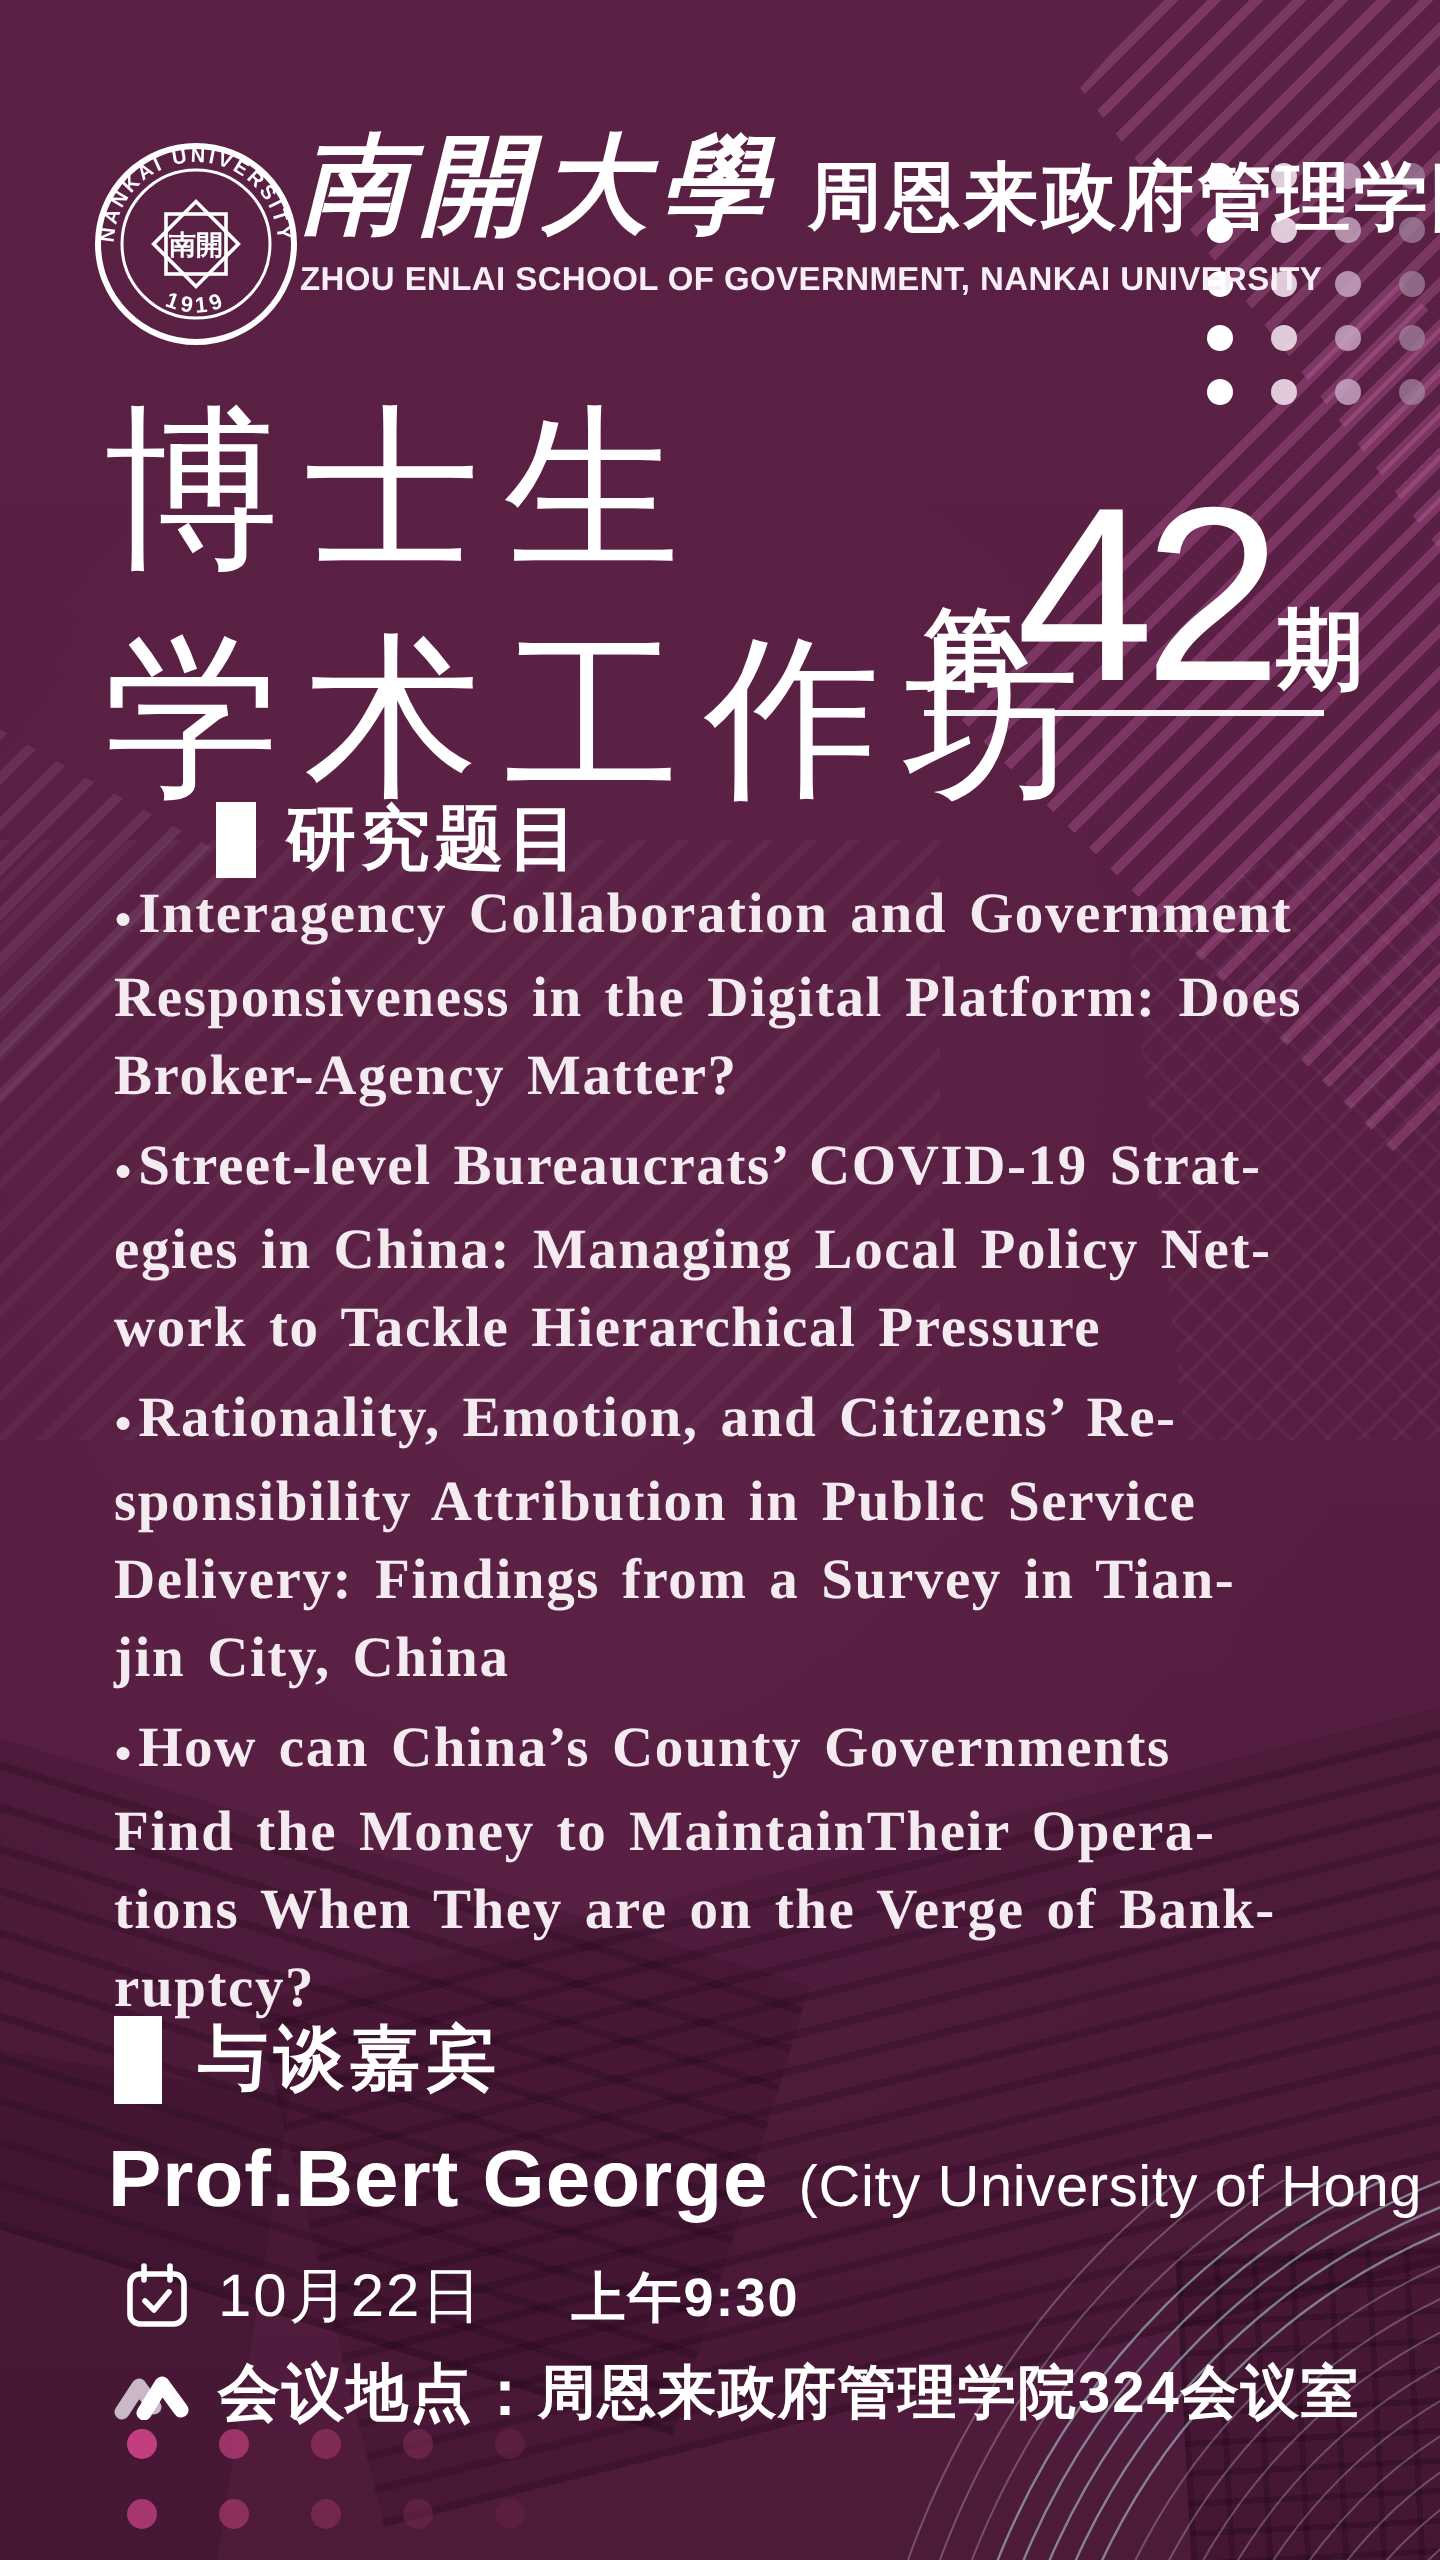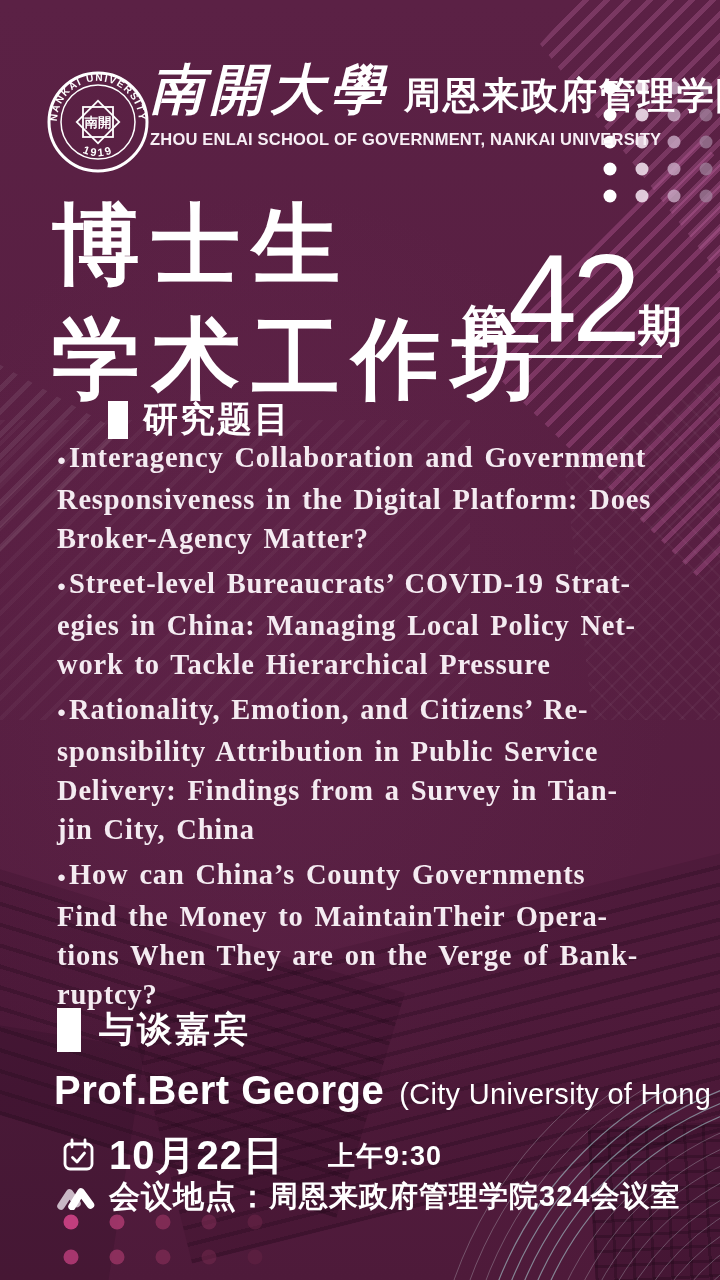--- a/index.html
+++ b/index.html
@@ -44,26 +44,26 @@
       repeating-linear-gradient(90deg, rgba(16,2,13,0.4) 0 3px, rgba(0,0,0,0) 3px 19px),
       repeating-linear-gradient(0deg, rgba(16,2,13,0.4) 0 3px, rgba(0,0,0,0) 3px 15px),
       rgba(38,8,30,0.3);}
   .bld-wedge{left:-25px;top:1035px;width:150px;height:270px;transform:rotate(9deg);opacity:.4;
     background:rgba(24,4,19,0.35);}
   
   .header{left:0;top:64px;width:720px;z-index:5;}
   .seal{position:absolute;left:46px;top:6px;}
   .head-text{position:absolute;left:150px;top:0;}
   .cn-row{display:flex;align-items:baseline;gap:14px;white-space:nowrap;}
-  .calligraphy{font-family:Liberation Mono, monospace;font-style:italic;font-weight:700;
+  .calligraphy{font-family:Liberation Sans, sans-serif;font-style:italic;font-weight:700;
     font-size:54px;letter-spacing:6px;line-height:1.1;text-align:center;}
   .school-cn{font-family:"Liberation Serif",serif;font-weight:700;font-size:37px;letter-spacing:2px;}
   .school-en{margin-top:7px;font-size:16.5px;font-weight:700;letter-spacing:0.2px;color:#f7eff5;white-space:nowrap;}
   
-  .title-cn{left:52px;top:188px;z-index:5;font-weight:700;font-size:88px;line-height:114px;
+  .title-cn{left:52px;top:188px;z-index:5;font-weight:400;font-size:88px;line-height:114px;
     letter-spacing:12px;white-space:nowrap;}
   .issue{left:462px;top:236px;z-index:5;display:flex;align-items:baseline;white-space:nowrap;}
   .issue-pre,.issue-suf{font-size:44px;font-weight:900;}
   .issue-num{font-size:124px;font-weight:400;letter-spacing:-5px;line-height:1;padding:0 2px;}
   .issue-underline{left:462px;top:355px;width:200px;height:3px;background:#fff;opacity:.95;z-index:5;}
   
   .sec-head{z-index:5;display:flex;align-items:center;}
   .sec-rect{background:#fff;flex:0 0 auto;}
   .topics-head{left:108px;top:396px;}
   .topics-head .sec-rect{width:20px;height:38px;margin-right:15px;}
@@ -81,21 +81,21 @@
   
   .prof-row{left:54px;top:1068px;z-index:5;display:flex;align-items:baseline;white-space:nowrap;}
   .prof-name{font-size:40px;font-weight:700;letter-spacing:0.5px;text-align:right;}
   .prof-affil{font-size:29px;font-weight:400;margin-left:15px;letter-spacing:0.3px;}
   
   .meet-row{z-index:5;display:flex;align-items:center;white-space:nowrap;}
   .meet-time{left:62px;top:1128px;}
   .meet-loc{left:57px;top:1176px;}
   .meet-icon{margin-right:14px;flex:0 0 auto;display:block;}
   .meet-label{font-size:31px;font-weight:900;letter-spacing:1px;}
-  .meet-val{font-size:40px;font-weight:700;letter-spacing:1px;}
+  .meet-val{font-size:30px;font-weight:400;letter-spacing:1px;}
   .meet-val2{font-size:27px;font-weight:700;margin-left:44px;letter-spacing:1px;}
   .loc-val{font-size:29px;font-weight:700;letter-spacing:1px;}
 </style>
 </head>
 <body>
 
 <div class="deco stripes-corner"></div>
 <div class="deco stripes-diamond"></div>
 <div class="deco crosshatch-right"></div>
 <div class="deco stripes-left"></div>

